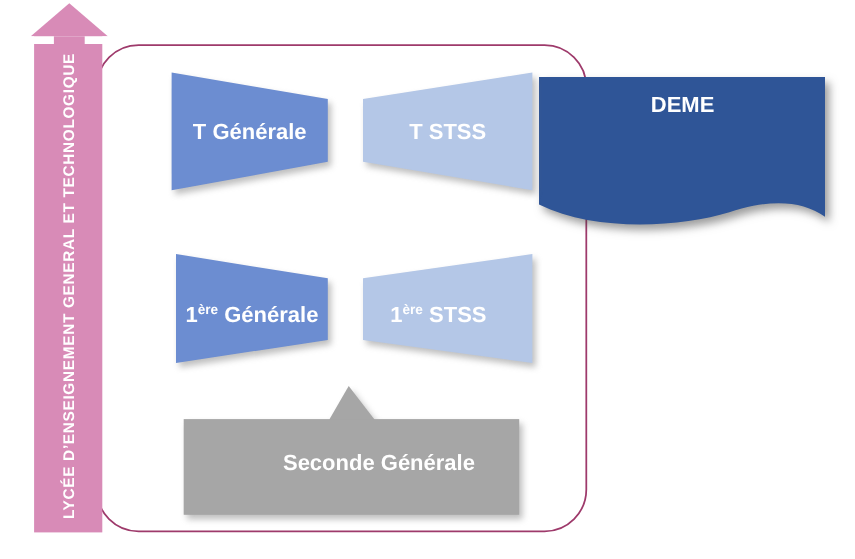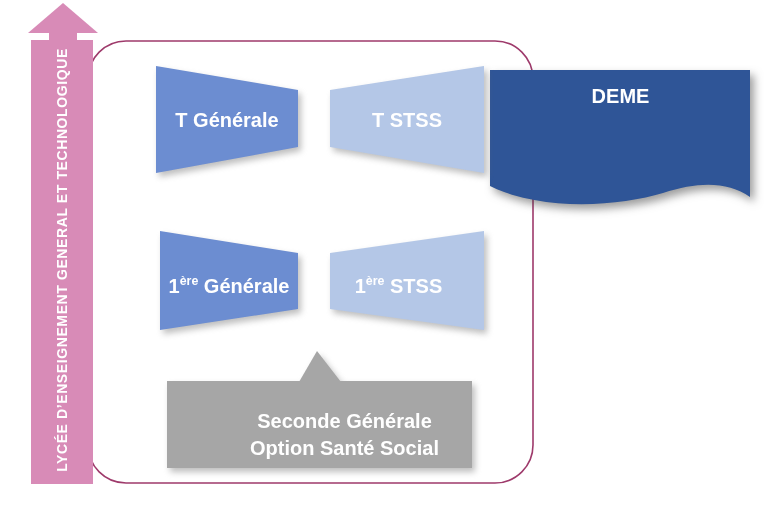--- a/index.html
+++ b/index.html
@@ -80,16 +80,15 @@
   <div class="lbl lbl-box" style="left:330px;top:268px;width:137px;">
     <span>1</span><span class="sup">ère</span><span> STSS</span>
   </div>
 
   <div class="lbl lbl-deme" style="left:490px;top:82px;width:261px;">
     <div>DEME</div>
   </div>
 
   <div class="lbl lbl-seconde" style="left:167px;top:408px;width:305px;margin-left:25px;">
     <div>Seconde Générale</div>
-    <div>Option Santé Social</div>
   </div>
 
 </div>
 
 </body></html>

